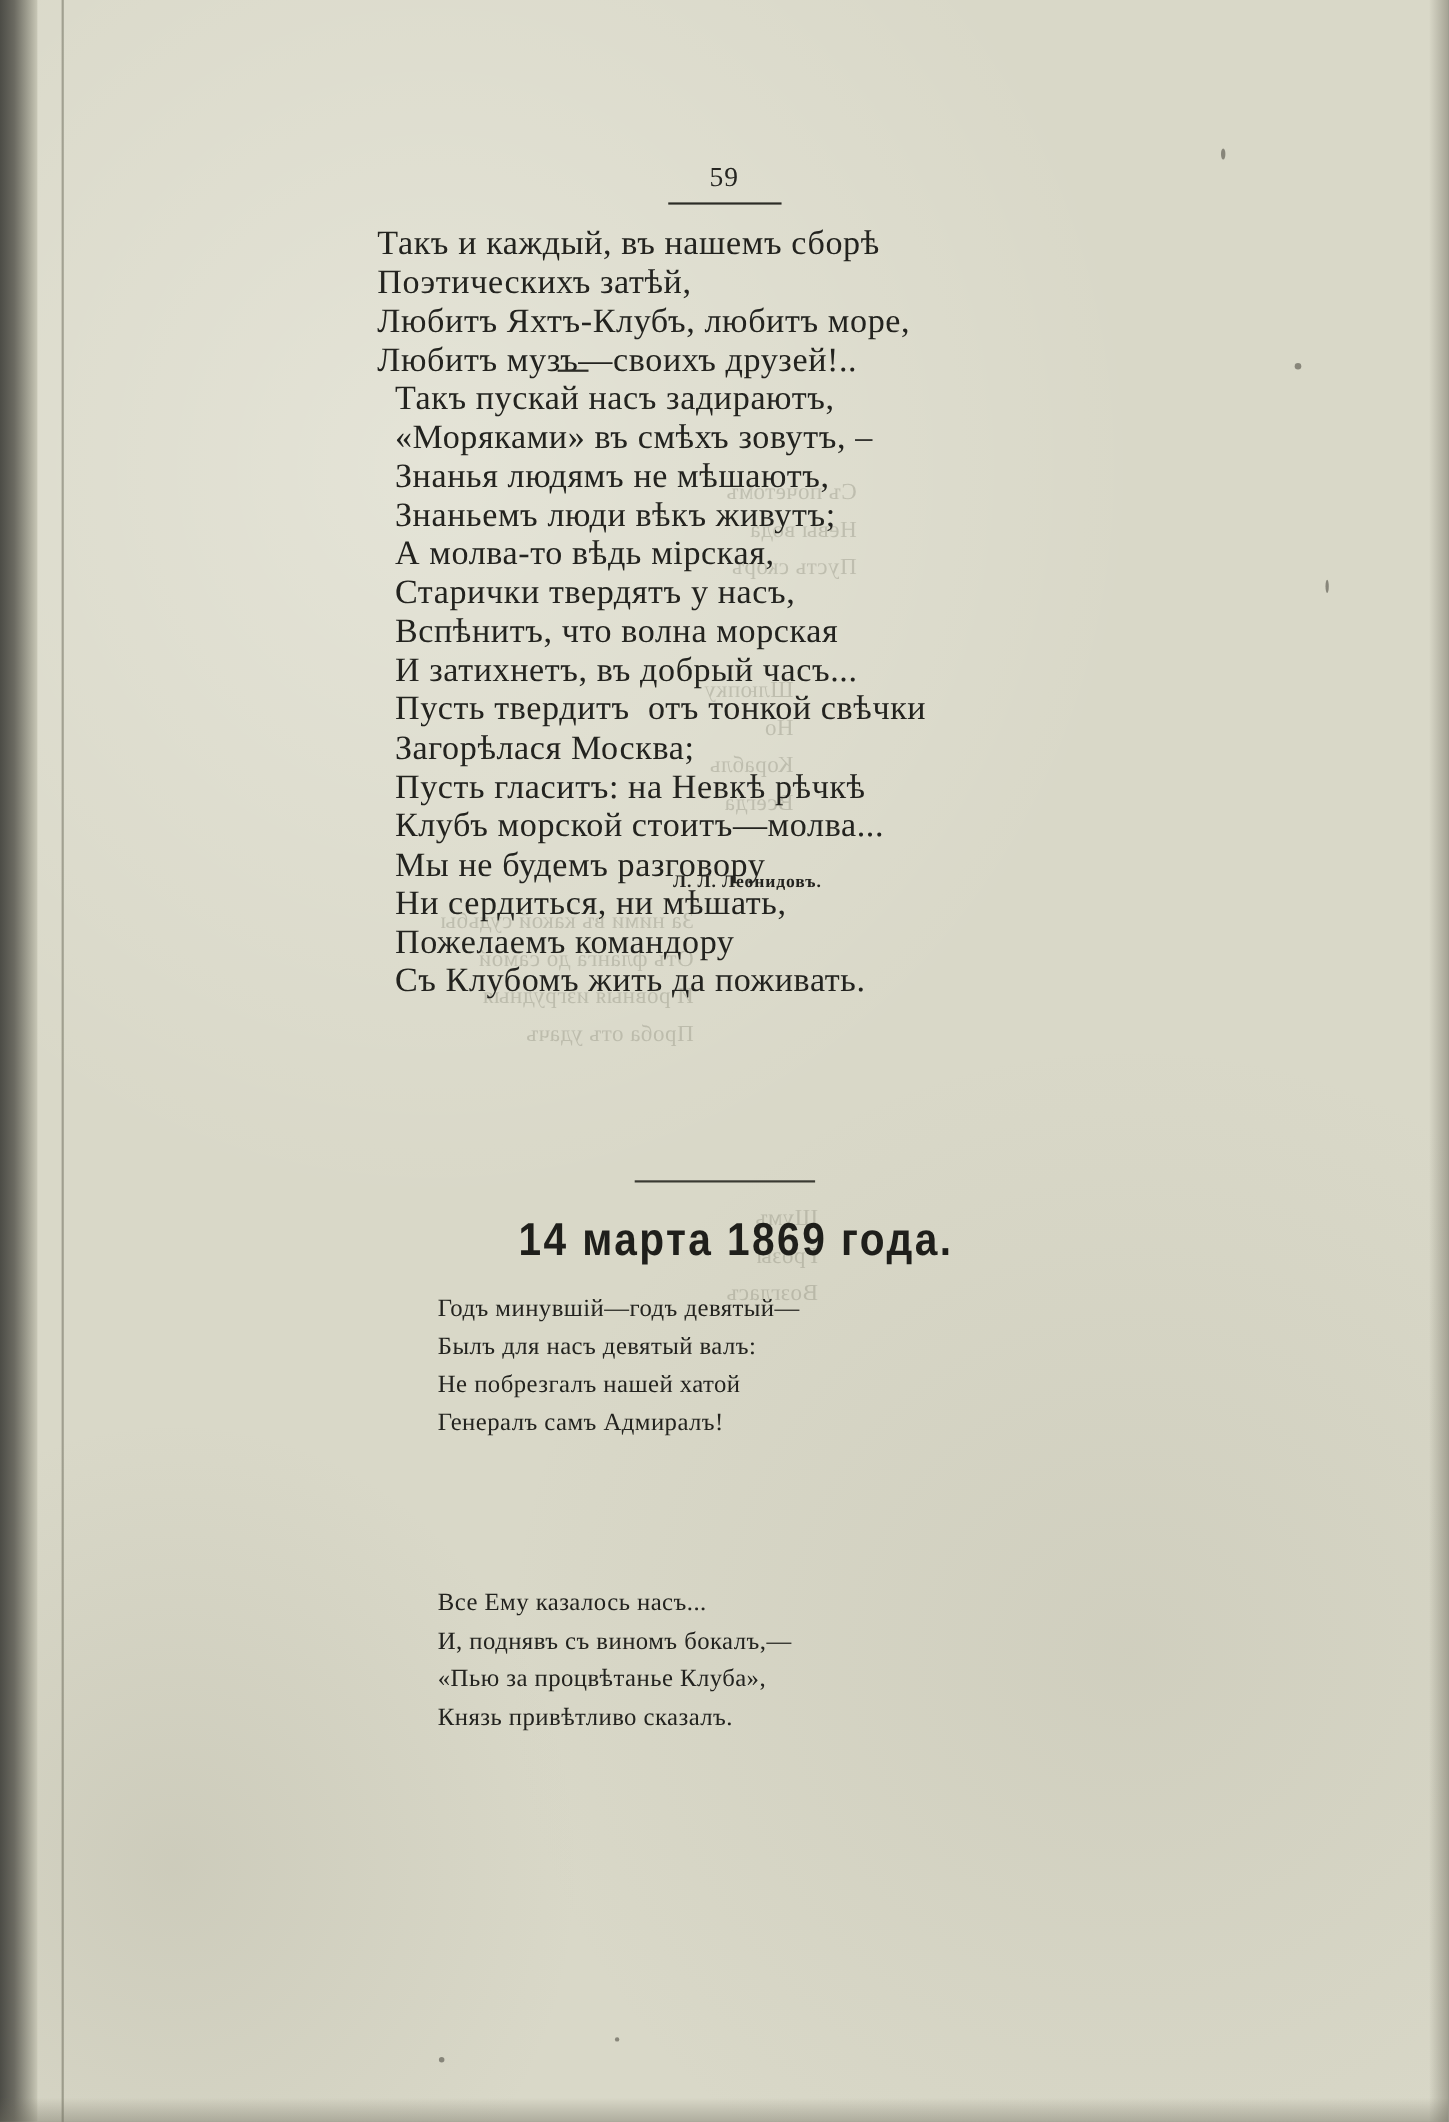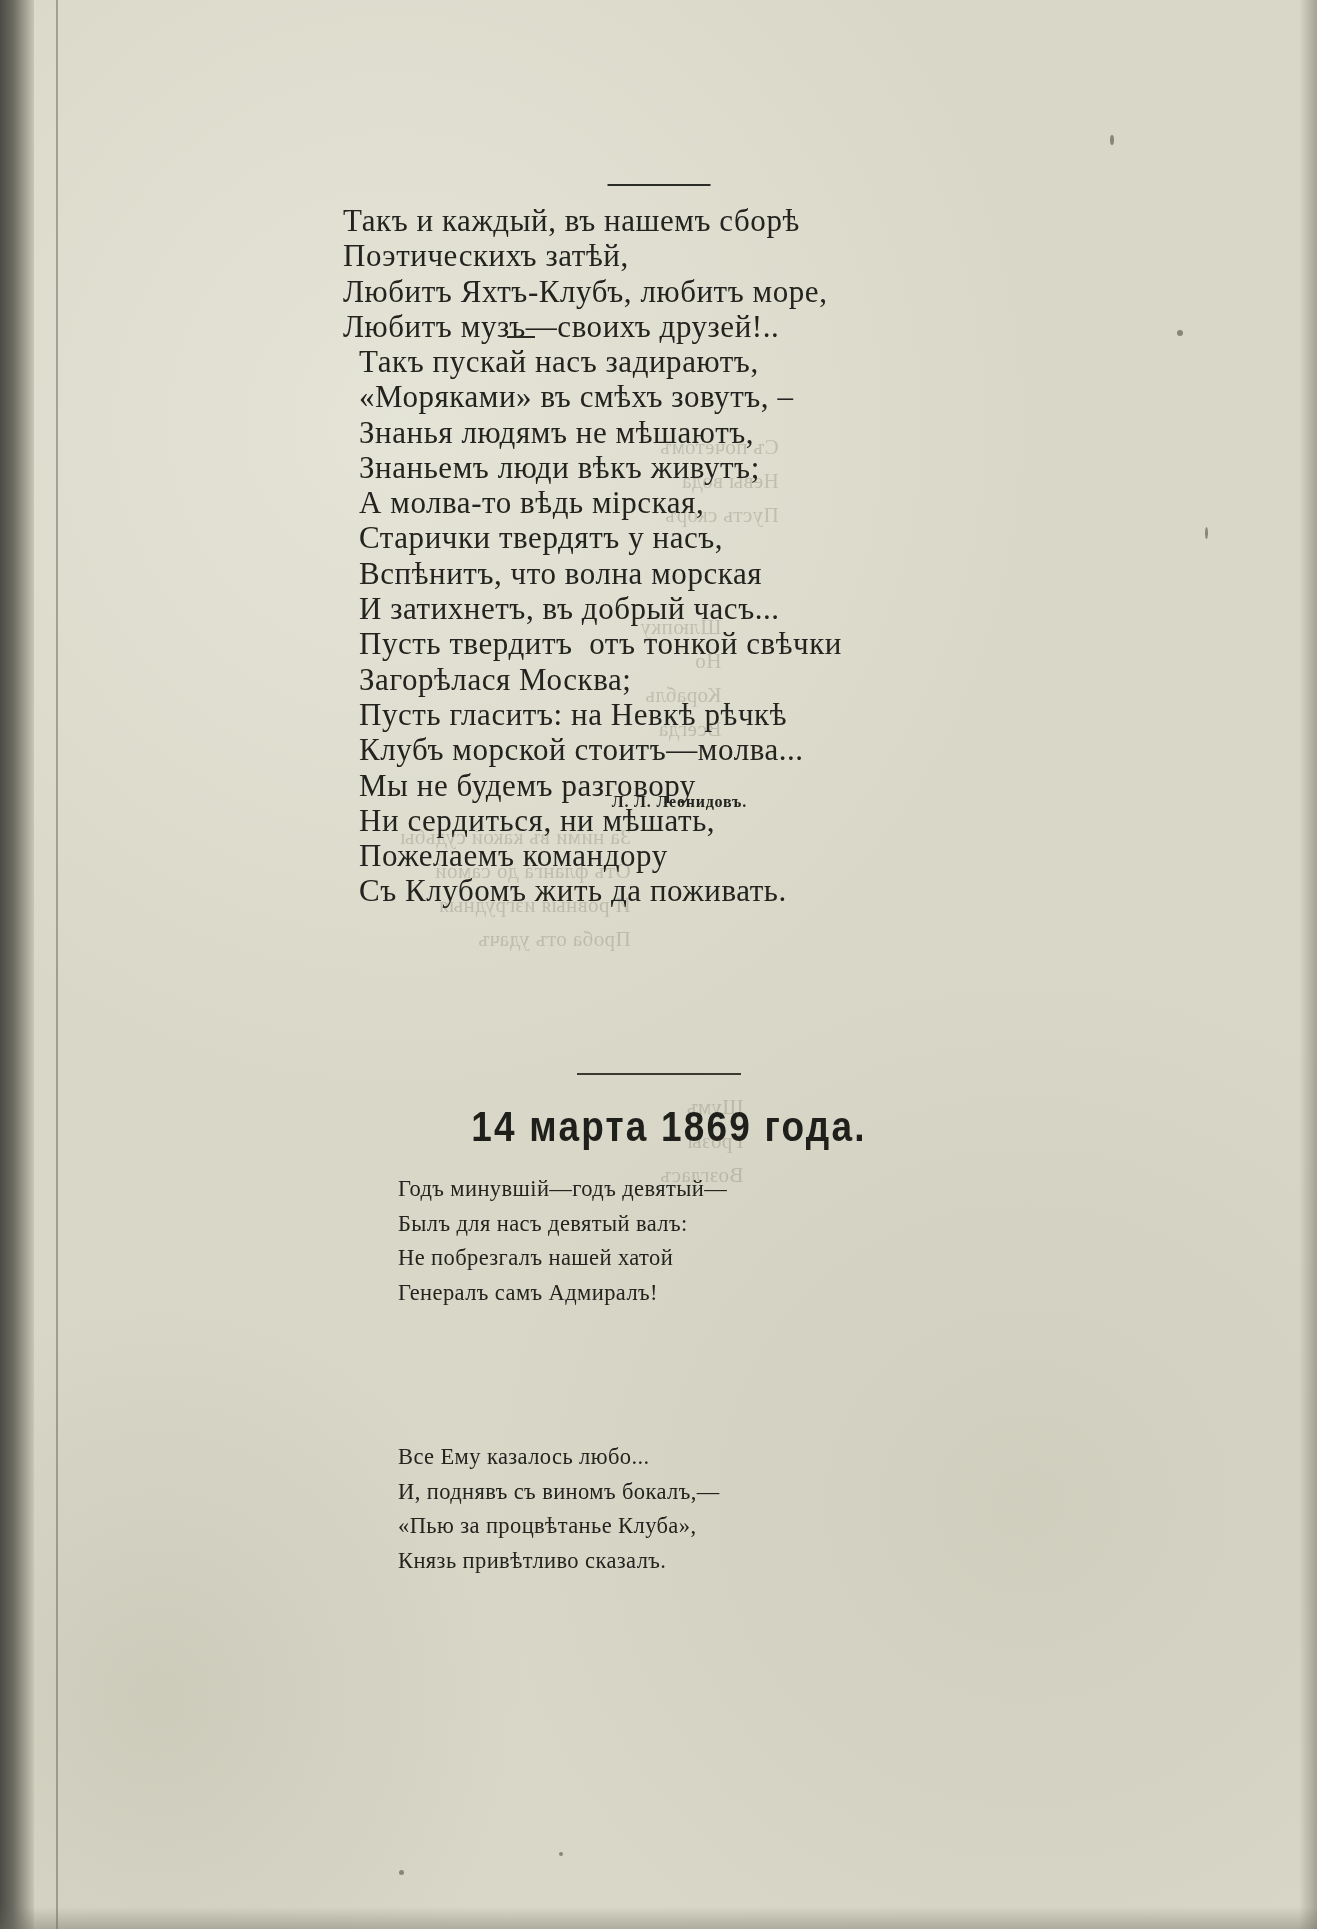--- a/index.html
+++ b/index.html
@@ -211,20 +211,21 @@
   <div class="bleed" style="left:400px; top:820px;">За ними въ какой судьбы
 Отъ фланга до самой
 И ровныя изгрудныя
 Проба отъ удачъ</div>
   <div class="bleed" style="left:660px; top:1090px;">Шумъ
 Грозы
 Возгласъ</div>
 
   <div class="content">
 
+    <div class="folio">59</div>
     <div class="folio-rule"></div>
 
     <div class="poem first">Такъ и каждый, въ нашемъ сборѣ
 Поэтическихъ затѣй,
 Любитъ Яхтъ-Клубъ, любитъ море,
 Любитъ музъ—своихъ друзей!..</div>
 
     <div class="stanza-sep"><span></span></div>
 
     <div class="poem second">Такъ пускай насъ задираютъ,
@@ -247,21 +248,21 @@
     <div class="byline">Л. Л. Леонидовъ.</div>
 
     <div class="section-rule"></div>
 
     <div class="poem-title">14 марта 1869 года.</div>
 
     <div class="poem third">Годъ минувшій—годъ девятый—
 Былъ для насъ девятый валъ:
 Не побрезгалъ нашей хатой
 Генералъ самъ Адмиралъ!</div>
-    <div class="poem fifth">Все Ему казалось любо...
+    <div class="poem fifth">Все Ему казалось насъ...
 И, поднявъ съ виномъ бокалъ,—
 «Пью за процвѣтанье Клуба»,
 Князь привѣтливо сказалъ.</div>
 
   </div>
 
   <div class="speck" style="left:1110px; top:135px; width:4px; height:10px;"></div>
   <div class="speck" style="left:1177px; top:330px; width:6px; height:6px;"></div>
   <div class="speck" style="left:1205px; top:527px; width:3px; height:12px;"></div>
   <div class="speck" style="left:399px; top:1870px; width:5px; height:5px;"></div>

